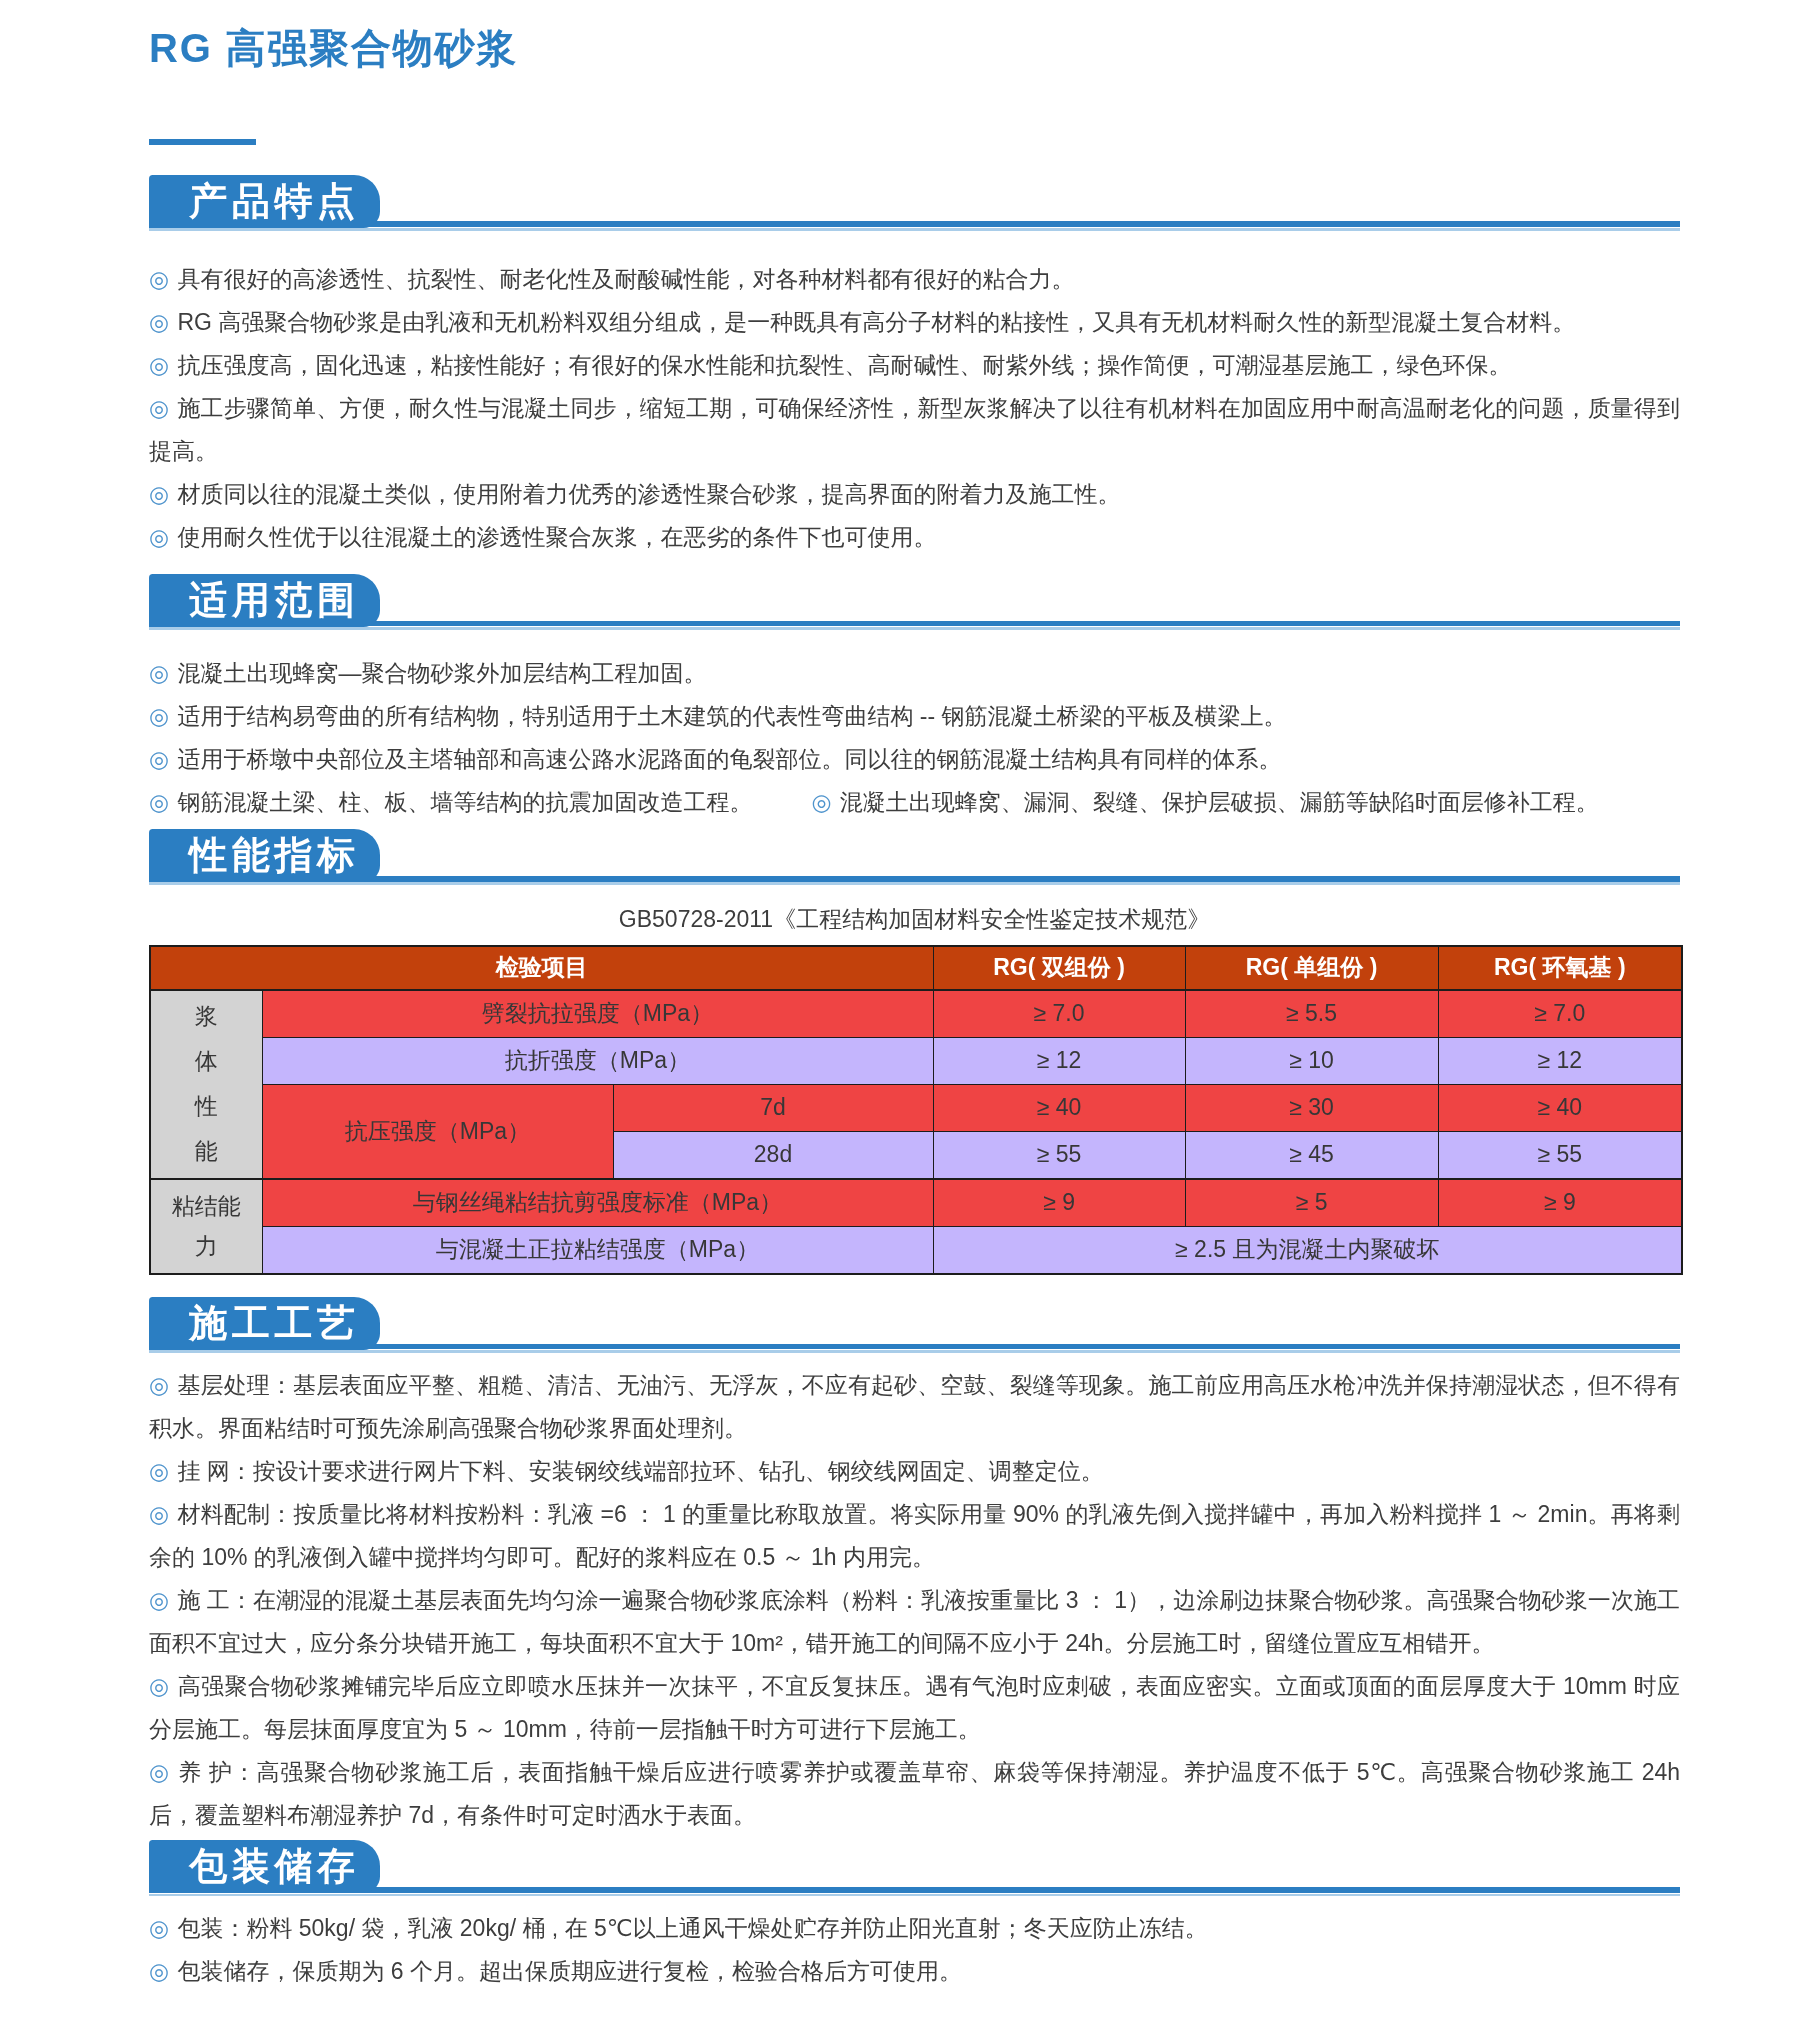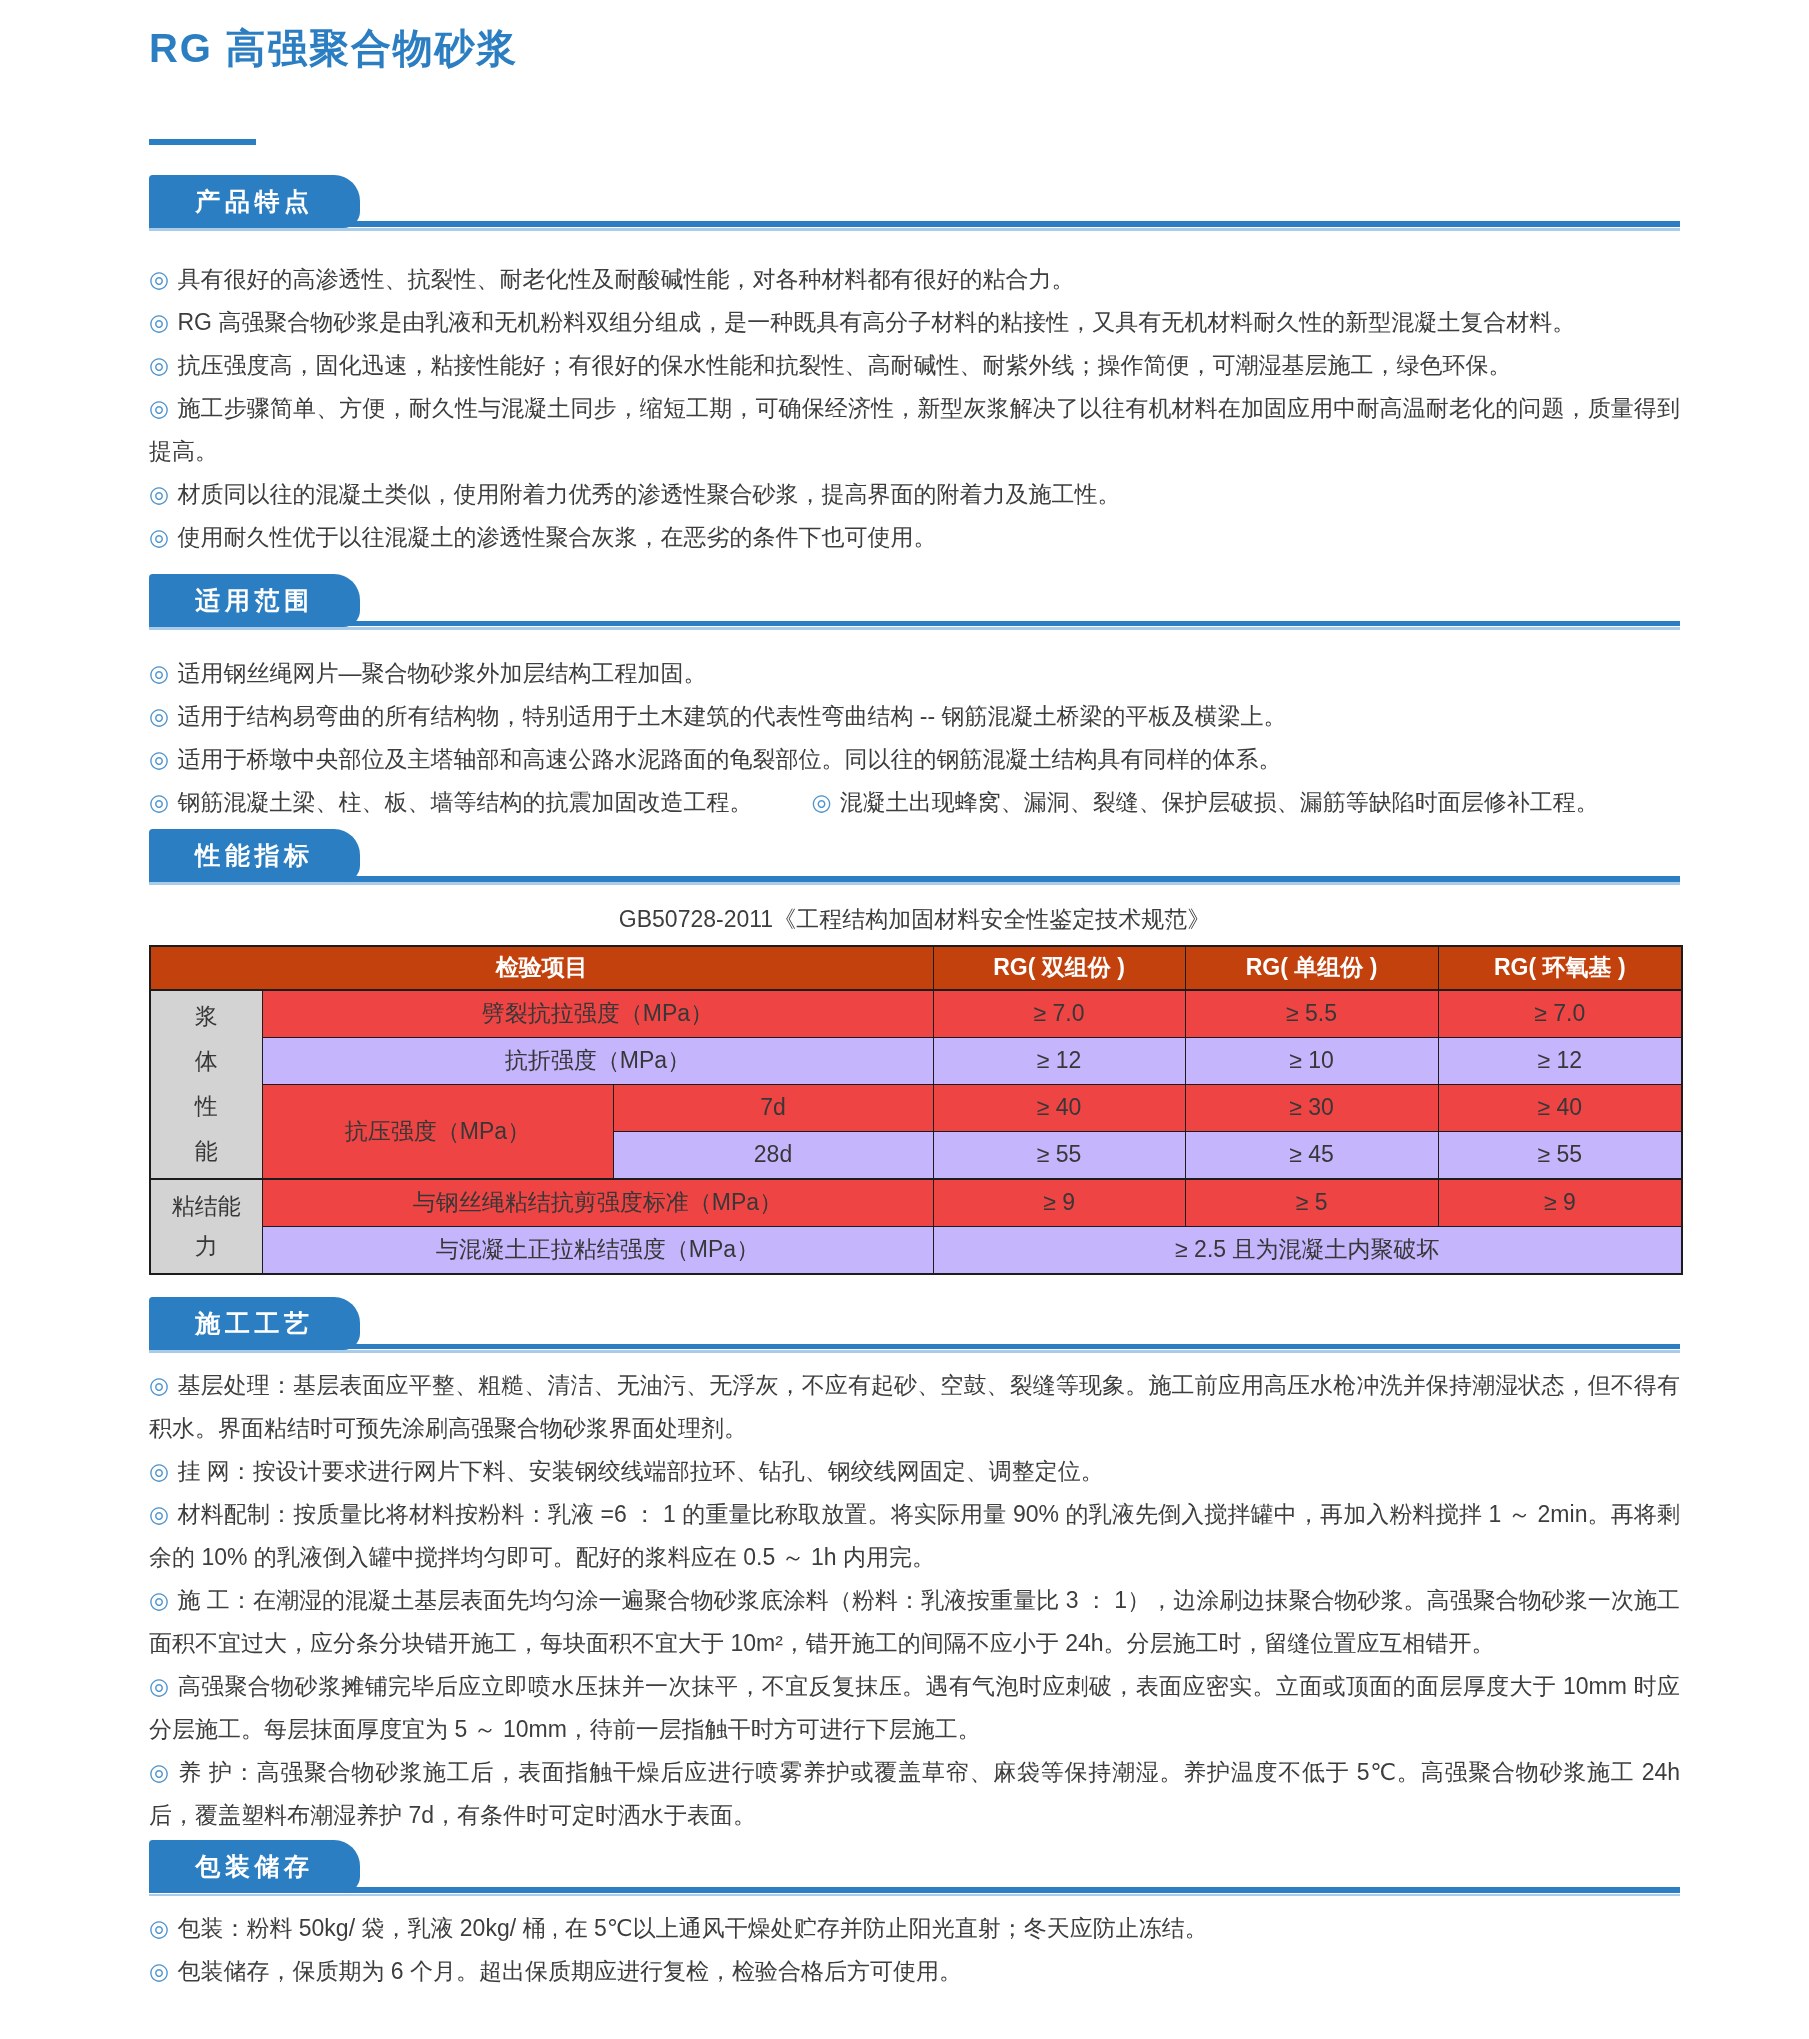--- a/index.html
+++ b/index.html
@@ -6,22 +6,22 @@
   body{font-family:"Liberation Sans","DejaVu Sans",sans-serif;color:#3d3d3d;}
   .page{position:relative;width:1809px;height:2040px;overflow:hidden;background:#ffffff;
         padding-left:149px;padding-right:129px;box-sizing:border-box;}
   .doc-title{color:#2b7ec2;font-size:40px;font-weight:bold;margin:22px 0 0 0;letter-spacing:1.8px;line-height:53px;}
   .title-underline{width:107px;height:5.5px;background:#2b7ec2;margin-top:64px;}
 
   .banner{position:relative;height:56px;}
   .banner .rule{position:absolute;left:0;right:0;bottom:3.7px;height:5.5px;background:#2b7ec2;}
   .banner .rule-light{position:absolute;left:0;right:0;bottom:0;height:2.8px;background:#a9cde9;}
   .banner .badge{position:absolute;left:0;top:0;width:211px;height:53px;background:#2b7ec2;color:#ffffff;
-        font-size:25px;font-weight:bold;letter-spacing:4.6px;display:flex;align-items:center;justify-content:center;
-        border-radius:3.7px 26px 16.5px 0;z-index:2;}
+        font-size:38px;font-weight:bold;letter-spacing:4.6px;display:flex;align-items:center;justify-content:center;
+        border-radius:3.7px 26px 16.5px 0;z-index:2;padding-left:20px;}
 
   .bullet-list{font-size:23px;line-height:43px;text-align:justify;}
   .bullet-list .para{}
   .bullet-list .bullet{color:#4f94cd;margin-right:8.3px;}
   .bullet-list .seg + .seg{margin-left:59px;}
 
   .m-features{margin-top:27.5px;}
   .m-scope{margin-top:22px;}
   .m-process{margin-top:11px;}
   .m-packaging{margin-top:11px;}
@@ -63,21 +63,21 @@
       <div class="para"><span class="seg"><span class="bullet">◎</span><span class="txt">材质同以往的混凝土类似，使用附着力优秀的渗透性聚合砂浆，提高界面的附着力及施工性。</span></span></div>
       <div class="para"><span class="seg"><span class="bullet">◎</span><span class="txt">使用耐久性优于以往混凝土的渗透性聚合灰浆，在恶劣的条件下也可使用。</span></span></div>
     </div>
 
   <div class="banner mt-banner-scope">
     <div class="rule"></div>
     <div class="rule-light"></div>
     <div class="badge">适用范围</div>
   </div>
   <div class="bullet-list m-scope">
-      <div class="para"><span class="seg"><span class="bullet">◎</span><span class="txt">适用钢丝绳网片—聚合物砂浆外加层结构工程加固。</span></span></div>
+      <div class="para"><span class="seg"><span class="bullet">◎</span><span class="txt">混凝土出现蜂窝—聚合物砂浆外加层结构工程加固。</span></span></div>
       <div class="para"><span class="seg"><span class="bullet">◎</span><span class="txt">适用于结构易弯曲的所有结构物，特别适用于土木建筑的代表性弯曲结构 -- 钢筋混凝土桥梁的平板及横梁上。</span></span></div>
       <div class="para"><span class="seg"><span class="bullet">◎</span><span class="txt">适用于桥墩中央部位及主塔轴部和高速公路水泥路面的龟裂部位。同以往的钢筋混凝土结构具有同样的体系。</span></span></div>
       <div class="para"><span class="seg"><span class="bullet">◎</span><span class="txt">钢筋混凝土梁、柱、板、墙等结构的抗震加固改造工程。</span></span><span class="seg"><span class="bullet">◎</span><span class="txt">混凝土出现蜂窝、漏洞、裂缝、保护层破损、漏筋等缺陷时面层修补工程。</span></span></div>
     </div>
 
   <div class="banner mt-banner-perf">
     <div class="rule"></div>
     <div class="rule-light"></div>
     <div class="badge">性能指标</div>
   </div>

